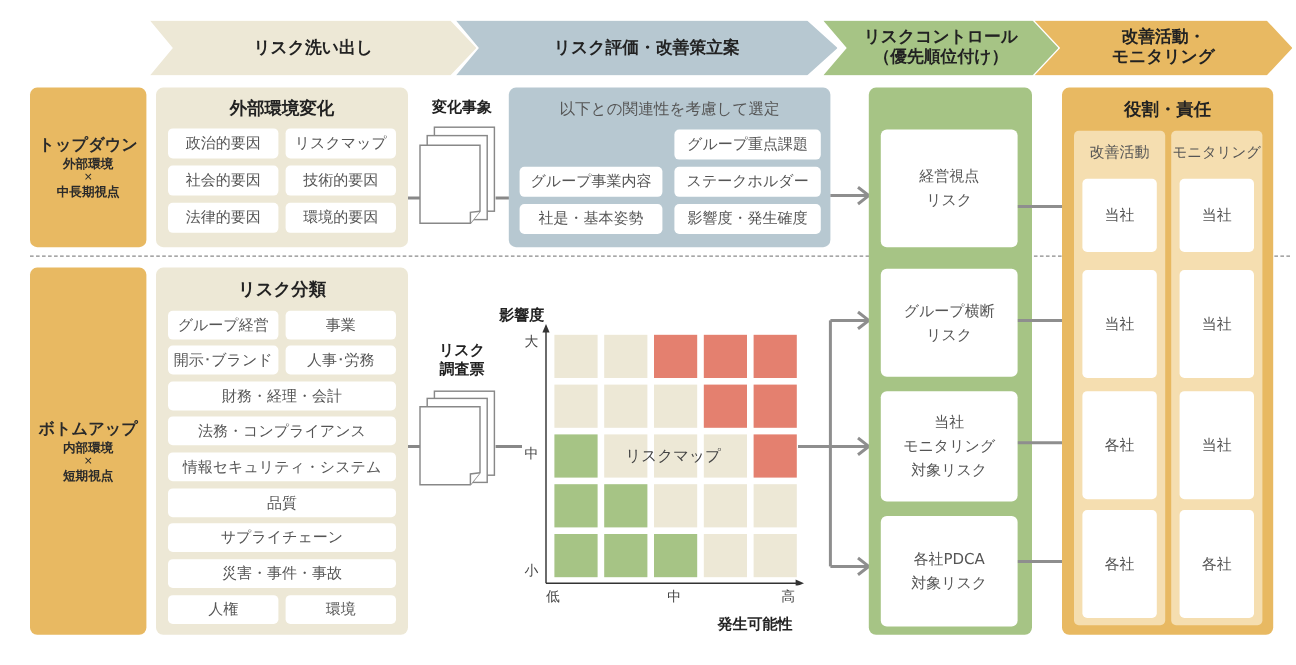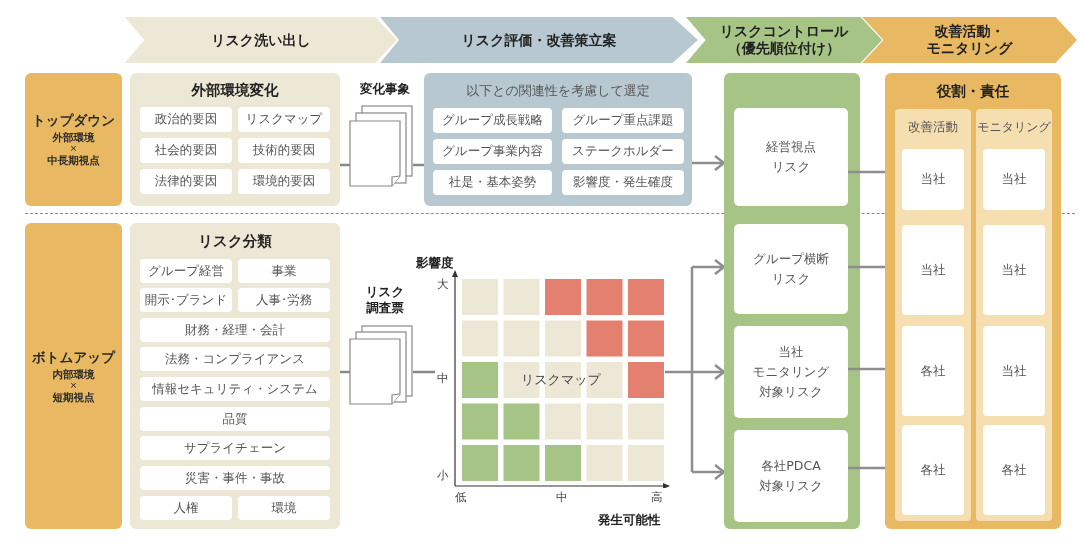--- a/index.html
+++ b/index.html
@@ -98,21 +98,20 @@
   <line x1="0" y1="65" x2="10" y2="65" stroke="#888" stroke-width="2.5"></line>
   <line x1="73" y1="65" x2="85" y2="65" stroke="#888" stroke-width="2.5"></line>
   <rect x="22" y="6" width="50" height="70" fill="#fff" stroke="#888" stroke-width="1.2"></rect>
   <rect x="16" y="13" width="50" height="70" fill="#fff" stroke="#888" stroke-width="1.2"></rect>
   <path d="M10 21 H60 V76 L52 86 H10 Z" fill="#fff" stroke="#888" stroke-width="1.2"></path>
   <path d="M52 86 L52 77 L60 76" fill="#fff" stroke="#888" stroke-width="1.2"></path>
 </svg>
 
 <div class="panel blue" style="left:424px;top:73px;width:268px;height:133px;">
   <div class="panel-title" style="top:9px;font-weight:normal;font-size:13px;color:#555;">以下との関連性を考慮して選定</div>
-  <div class="chip" style="left:9px;top:35px;width:119px;height:25px;">グループ成長戦略</div>
   <div class="chip" style="left:138px;top:35px;width:122px;height:25px;text-align:center;">グループ重点課題</div>
   <div class="chip" style="left:9px;top:66px;width:119px;height:25px;">グループ事業内容</div>
   <div class="chip" style="left:138px;top:66px;width:122px;height:25px;">ステークホルダー</div>
   <div class="chip" style="left:138px;top:97px;width:122px;height:25px;">影響度・発生確度</div>
   <div class="chip" style="left:9px;top:97px;width:119px;height:25px;">社是・基本姿勢</div>
 </div>
 
 <div class="divider"></div>
 
 <div class="panel beige" style="left:130px;top:223px;width:210px;height:306px;">

